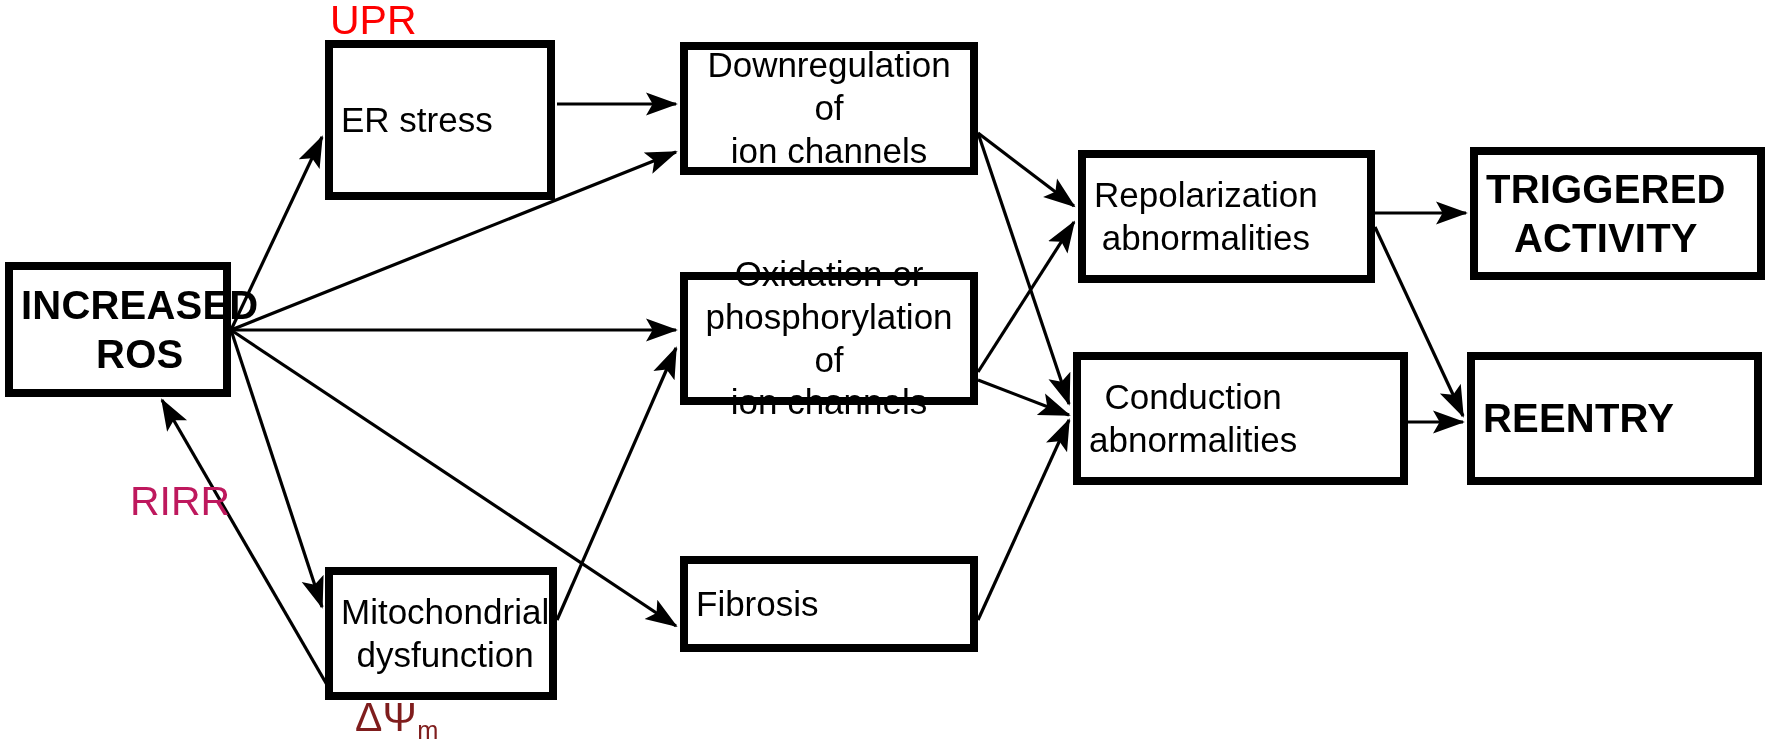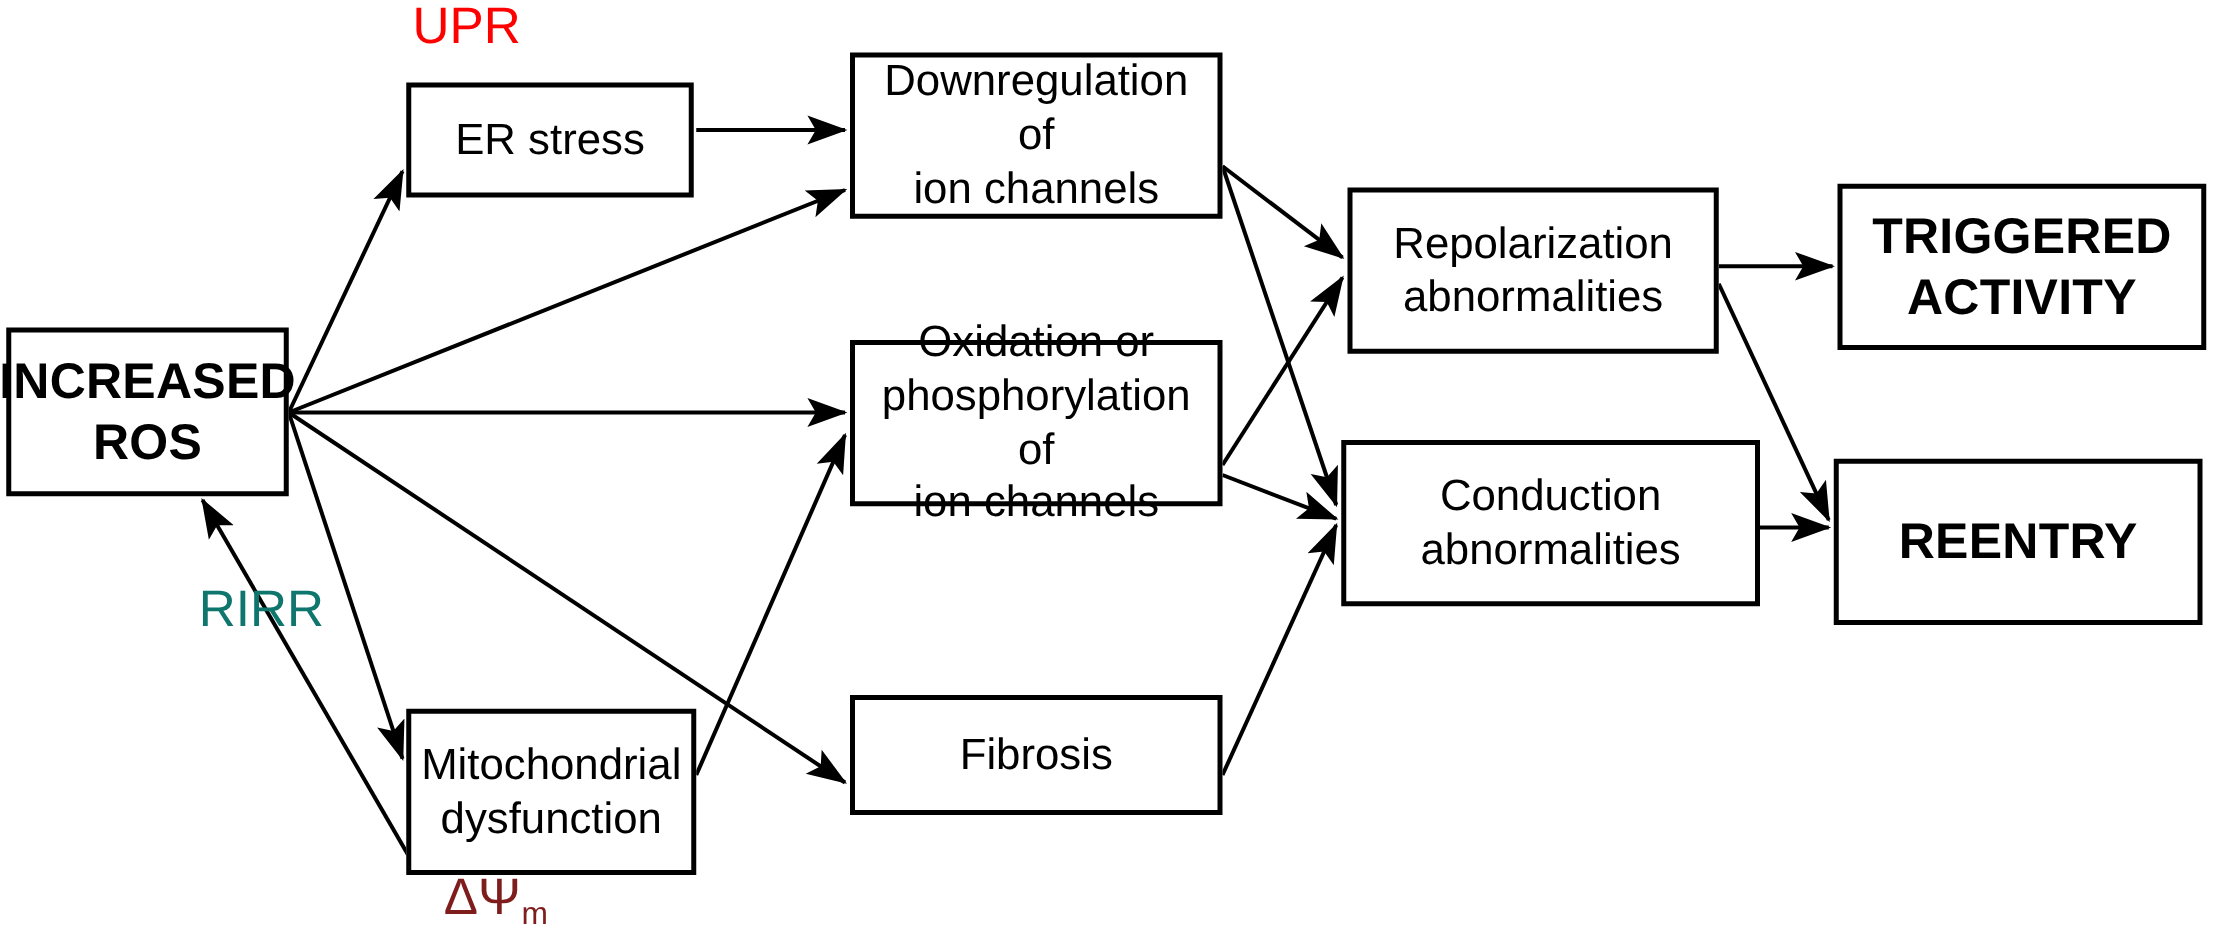--- a/index.html
+++ b/index.html
@@ -21,24 +21,24 @@
     left: 0; top: 0;
     width: 1772px;
     height: 755px;
     pointer-events: none;
     z-index: 1;
   }
   .node {
     position: absolute;
     box-sizing: border-box;
     background: #ffffff;
-    border: 4px solid #1d4ed8;
+    border: 8px solid #1d4ed8;
     display: flex;
     align-items: center;
-    justify-content: center;
+    justify-content: flex-start;
     text-align: center;
     z-index: 2;
     color: #000000;
   }
   .node .txt {
     display: block;
     line-height: 1.22;
     padding: 0 8px;
     white-space: pre-line;
   }
@@ -96,21 +96,21 @@
         <line x1="1375" y1="213" x2="1466" y2="213" marker-end="url(#ah)" stroke="#000000"></line>
         <line x1="1375" y1="227" x2="1463" y2="416" marker-end="url(#ah)" stroke="#000000"></line>
         <line x1="1372" y1="422" x2="1463" y2="422" marker-end="url(#ah)" stroke="#000000"></line>
       </g>
   </svg>
 
   <div class="node strong" style="left: 5px; top: 262px; width: 226px; height: 135px; border-color: rgb(0, 0, 0);">
     <span class="txt">INCREASED
 ROS</span>
   </div>
-  <div class="node plain" style="left: 325px; top: 66px; width: 230px; height: 92px; border-color: rgb(0, 0, 0);">
+  <div class="node plain" style="left: 325px; top: 40px; width: 230px; height: 160px; border-color: rgb(0, 0, 0);">
     <span class="txt">ER stress</span>
   </div>
   <div class="node plain" style="left: 680px; top: 42px; width: 298px; height: 133px; border-color: rgb(0, 0, 0);">
     <span class="txt">Downregulation of
 ion channels</span>
   </div>
   <div class="node plain" style="left: 680px; top: 272px; width: 298px; height: 133px; border-color: rgb(0, 0, 0);">
     <span class="txt">Oxidation or
 phosphorylation of
 ion channels</span>
@@ -127,27 +127,27 @@
 abnormalities</span>
   </div>
   <div class="node plain" style="left: 1073px; top: 352px; width: 335px; height: 133px; border-color: rgb(0, 0, 0);">
     <span class="txt">Conduction
 abnormalities</span>
   </div>
   <div class="node strong" style="left: 1470px; top: 147px; width: 295px; height: 133px; border-color: rgb(0, 0, 0);">
     <span class="txt">TRIGGERED
 ACTIVITY</span>
   </div>
-  <div class="node strong" style="left: 1467px; top: 352px; width: 295px; height: 133px; border-color: rgb(0, 0, 0); margin-top: 15px;">
+  <div class="node strong" style="left: 1467px; top: 352px; width: 295px; height: 133px; border-color: rgb(0, 0, 0);">
     <span class="txt">REENTRY</span>
   </div>
 
   <div class="tag" style="left: 330px; top: 0px; color: rgb(254, 0, 0);">
     <span>UPR</span><sub></sub>
   </div>
-  <div class="tag" style="left: 130px; top: 467px; color: #0f766e; margin-left: 29px;">
+  <div class="tag" style="left: 130px; top: 481px; color: #be185d;">
     <span>RIRR</span><sub></sub>
   </div>
   <div class="tag" style="left: 355px; top: 697px; color: #7f1d1d;">
     <span>ΔΨ</span><sub>m</sub>
   </div>
 
 </div>
 
 </body></html>

